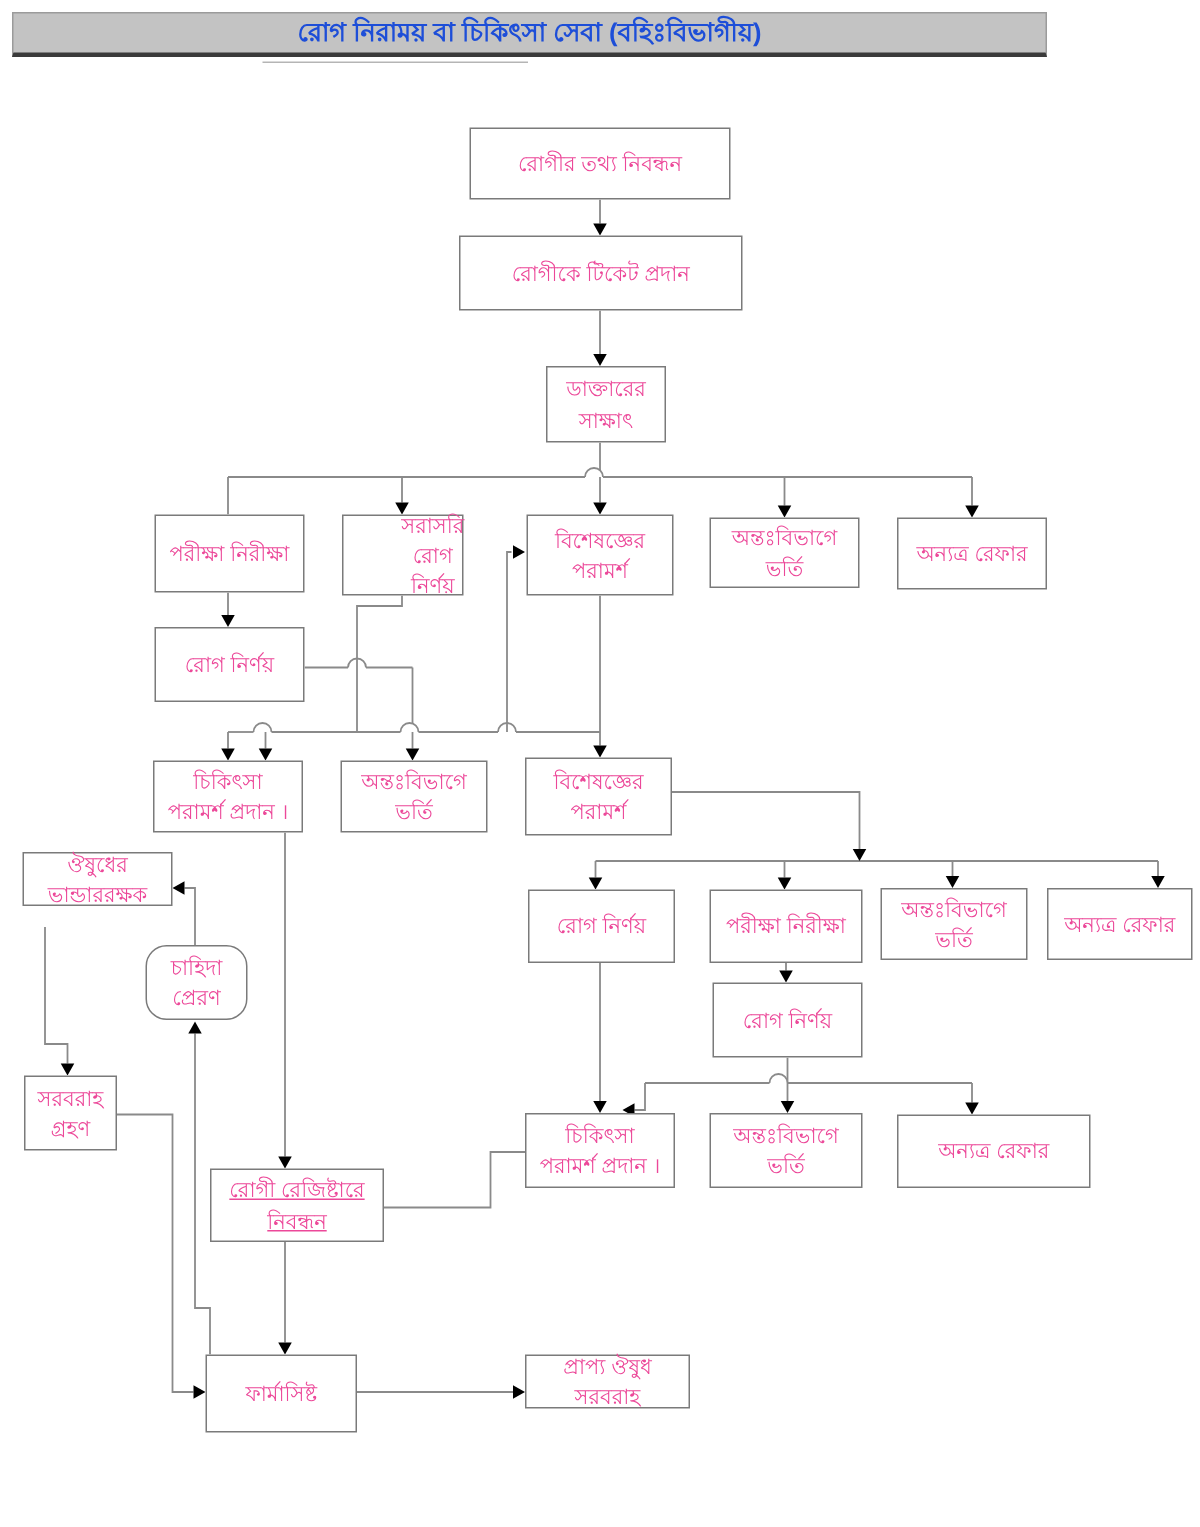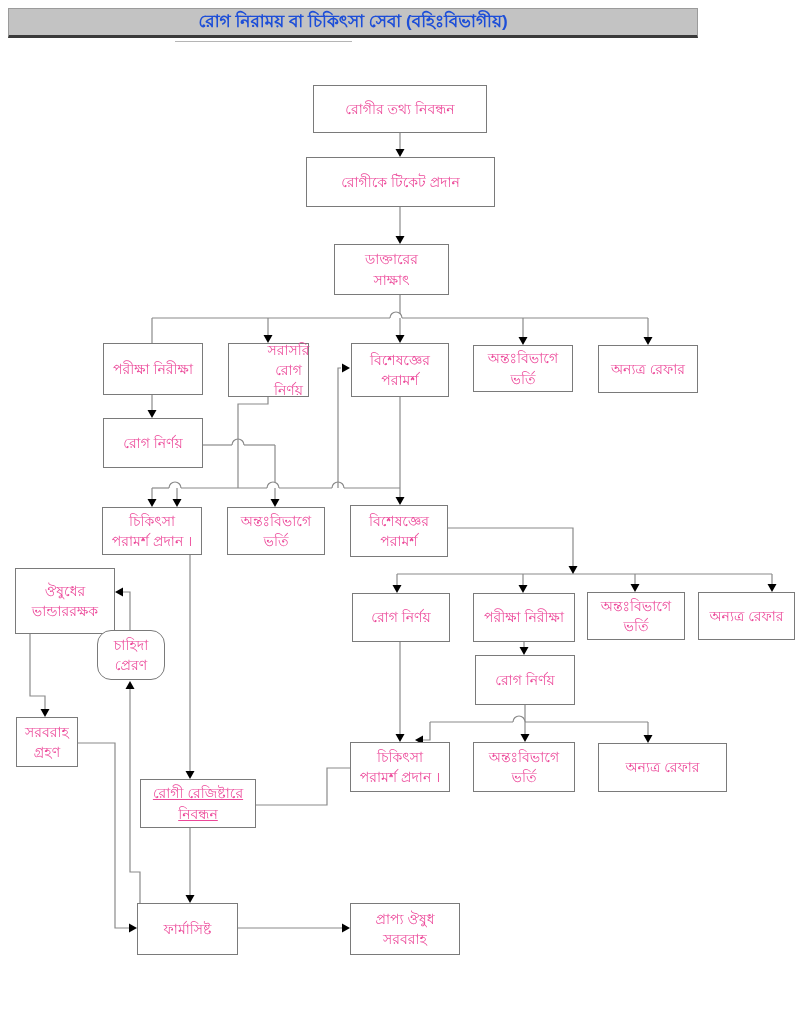--- a/index.html
+++ b/index.html
@@ -178,21 +178,21 @@
     <polygon points="342,923.5 342,932.5 350,928"></polygon>
     <polygon points="125.5,689 134.5,689 130,681"></polygon>
     <polygon points="123,587.5 123,596.5 115,592"></polygon>
     <polygon points="40.5,709 49.5,709 45,717"></polygon>
     <polygon points="129,923.5 129,932.5 137,928"></polygon>
   </svg>
 
   <div id="nodes">
       <div class="node" style="left: 313px; top: 85px; width: 174px; height: 48px;">রোগীর তথ্য নিবন্ধন</div>
       <div class="node" style="left: 306px; top: 157px; width: 189px; height: 50px;">রোগীকে টিকেট প্রদান</div>
-      <div class="node" style="left: 334px; top: 244px; width: 115px; height: 51px;">ডাক্তারের
+      <div class="node" style="left: 364px; top: 244px; width: 80px; height: 51px;">ডাক্তারের
 সাক্ষাৎ</div>
       <div class="node" style="left: 103px; top: 343px; width: 100px; height: 52px;">পরীক্ষা নিরীক্ষা</div>
       <div class="node" style="left: 228px; top: 343px; width: 81px; height: 54px; padding-left: 42px;">সরাসরি রোগ
 নির্ণয়</div>
       <div class="node" style="left: 351px; top: 343px; width: 98px; height: 54px;">বিশেষজ্ঞের
 পরামর্শ</div>
       <div class="node" style="left: 473px; top: 345px; width: 100px; height: 47px;">অন্তঃবিভাগে
 ভর্তি</div>
       <div class="node" style="left: 598px; top: 345px; width: 100px; height: 48px;">অন্যত্র রেফার</div>
       <div class="node" style="left: 103px; top: 418px; width: 100px; height: 50px;">রোগ নির্ণয়</div>
@@ -206,25 +206,25 @@
       <div class="node" style="left: 473px; top: 593px; width: 102px; height: 49px;">পরীক্ষা নিরীক্ষা</div>
       <div class="node" style="left: 587px; top: 592px; width: 98px; height: 48px;">অন্তঃবিভাগে
 ভর্তি</div>
       <div class="node" style="left: 698px; top: 592px; width: 97px; height: 48px;">অন্যত্র রেফার</div>
       <div class="node" style="left: 475px; top: 655px; width: 100px; height: 50px;">রোগ নির্ণয়</div>
       <div class="node" style="left: 350px; top: 742px; width: 100px; height: 50px;">চিকিৎসা
 পরামর্শ প্রদান ।</div>
       <div class="node" style="left: 473px; top: 742px; width: 102px; height: 50px;">অন্তঃবিভাগে
 ভর্তি</div>
       <div class="node" style="left: 598px; top: 743px; width: 129px; height: 49px;">অন্যত্র রেফার</div>
-      <div class="node" style="left: 15px; top: 568px; width: 100px; height: 66px;">ঔষুধের
+      <div class="node" style="left: 15px; top: 568px; width: 100px; height: 36px;">ঔষুধের
 ভান্ডাররক্ষক</div>
       <div class="node" style="left: 97px; top: 630px; width: 68px; height: 50px; border-radius: 14px;">চাহিদা
 প্রেরণ</div>
       <div class="node" style="left: 16px; top: 717px; width: 62px; height: 50px;">সরবরাহ
 গ্রহণ</div>
       <div class="node" style="left: 140px; top: 779px; width: 116px; height: 49px; text-decoration: underline;">রোগী রেজিষ্টারে
 নিবন্ধন</div>
       <div class="node" style="left: 137px; top: 903px; width: 101px; height: 52px;">ফার্মাসিষ্ট</div>
-      <div class="node" style="left: 350px; top: 903px; width: 110px; height: 52px;">প্রাপ্য ঔষুধ
+      <div class="node" style="left: 350px; top: 903px; width: 110px; height: 36px;">প্রাপ্য ঔষুধ
 সরবরাহ</div>
     </div>
 </div>
 
 </body></html>

